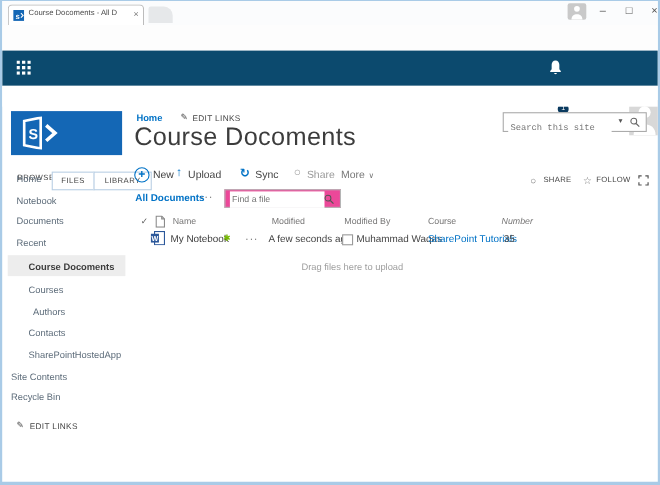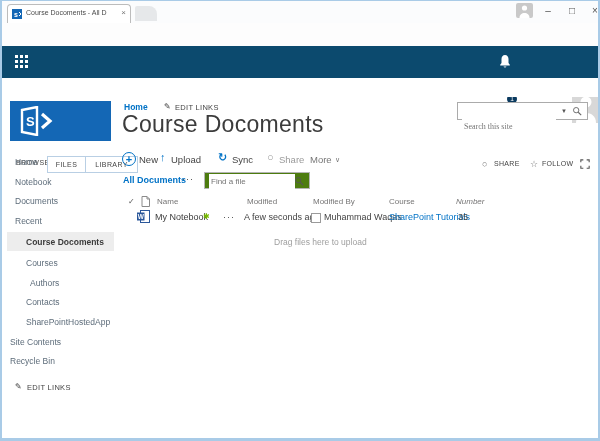--- a/index.html
+++ b/index.html
@@ -27,33 +27,33 @@
   
   .ribbon{position:absolute;left:0;top:77px;width:100%;height:19px;background:#fff;}
   .rtab{position:absolute;top:81px;font-size:7px;color:#444;letter-spacing:.4px;}
   .rtabbox{position:absolute;top:78px;height:17px;border:1px solid #b9cfe4;background:#fff;box-sizing:border-box;text-align:center;font-size:7px;color:#444;letter-spacing:.4px;line-height:15px;}
   .rright{position:absolute;top:82px;font-size:7px;color:#444;letter-spacing:.3px;}
   
   .logo{position:absolute;left:8px;top:100px;width:101px;height:40px;background:#1467b5;}
   .crumb{position:absolute;top:101px;font-size:8.5px;}
   .pagetitle{position:absolute;left:120px;top:110px;font-size:23px;font-weight:300;color:#3c3c3c;letter-spacing:.3px;}
   .searchbox{position:absolute;left:455px;top:101px;width:131px;height:18px;border:1px solid #ababab;background:#fff;box-sizing:border-box;}
-  .searchbox input{position:absolute;left:4px;top:15px;width:90px;height:14px;border:none;outline:none;font-size:8px;color:#555;font-family:Liberation Serif, serif;}
+  .searchbox input{position:absolute;left:4px;top:5px;width:90px;height:14px;border:none;outline:none;font-size:8px;color:#555;font-family:Liberation Mono, monospace;}
   
   .navitem{position:absolute;font-size:8.5px;color:#5d6c7a;white-space:nowrap;}
   .navsel{position:absolute;left:5px;top:231px;width:107px;height:19px;background:#ededed;}
   .navsel span{position:absolute;left:19px;top:5px;font-size:8.5px;color:#3b3b3b;font-weight:bold;white-space:nowrap;}
   
   .tbtxt{position:absolute;top:153px;font-size:9.5px;color:#444;}
   .newcirc{position:absolute;left:120px;top:151px;width:12px;height:12px;border:1.5px solid #0072c6;border-radius:50%;box-sizing:content-box;color:#0072c6;font-size:11px;line-height:12px;text-align:center;font-weight:bold;}
   .blueglyph{position:absolute;top:150px;font-size:11px;font-weight:bold;color:#0072c6;}
   
   .viewlink{position:absolute;left:121px;top:174px;font-size:9px;font-weight:bold;color:#0072c6;}
   .dots{position:absolute;left:180px;top:173px;font-size:9px;color:#444;letter-spacing:1px;}
-  .findbox{position:absolute;left:202px;top:171px;width:106px;height:17px;border:1px solid #b5b5b5;background:#4d7c0f;box-sizing:border-box;}
+  .findbox{position:absolute;left:202px;top:171px;width:106px;height:17px;border:1px solid #b5b5b5;background:#ec4899;box-sizing:border-box;}
   .findbox input{position:absolute;left:4px;top:1px;width:82px;height:13px;border:none;outline:none;font-size:8px;color:#666;font-family:inherit;}
   
   .th{position:absolute;top:196px;font-size:8px;color:#767575;}
   .td{position:absolute;top:211px;font-size:9px;color:#444;white-space:nowrap;}
   .checkbox{position:absolute;left:309px;top:212px;width:8px;height:8px;border:1px solid #9a9a9a;background:#fff;}
   .dropzone{position:absolute;left:272px;top:236px;font-size:8.5px;color:#9e9e9e;}
   a{text-decoration:none;}
 </style>
 </head>
 <body>

